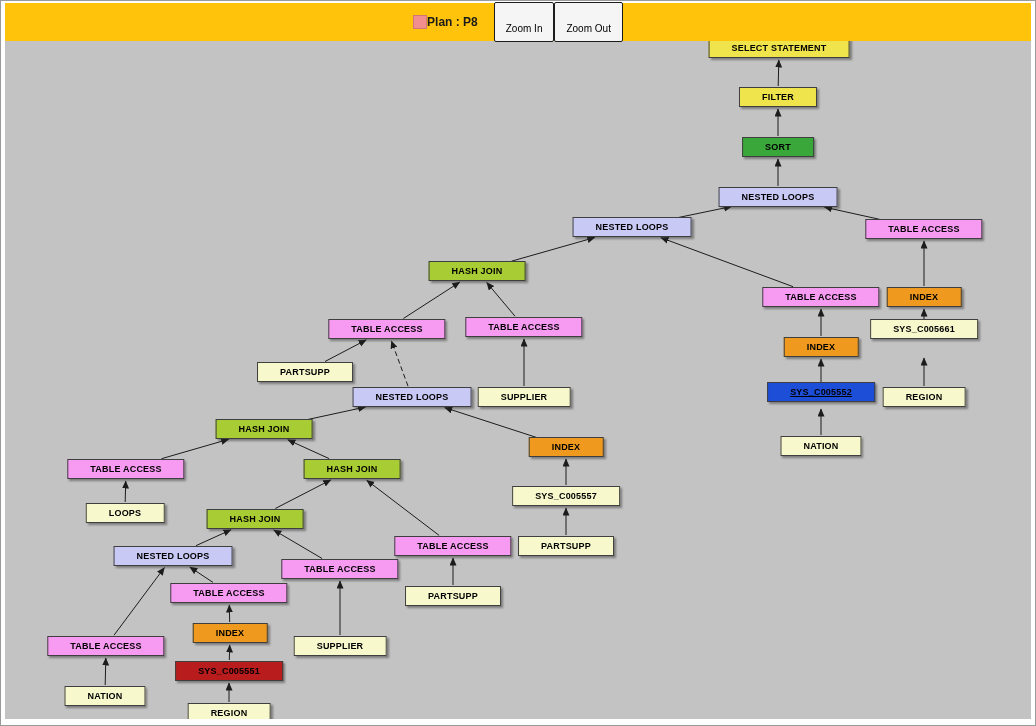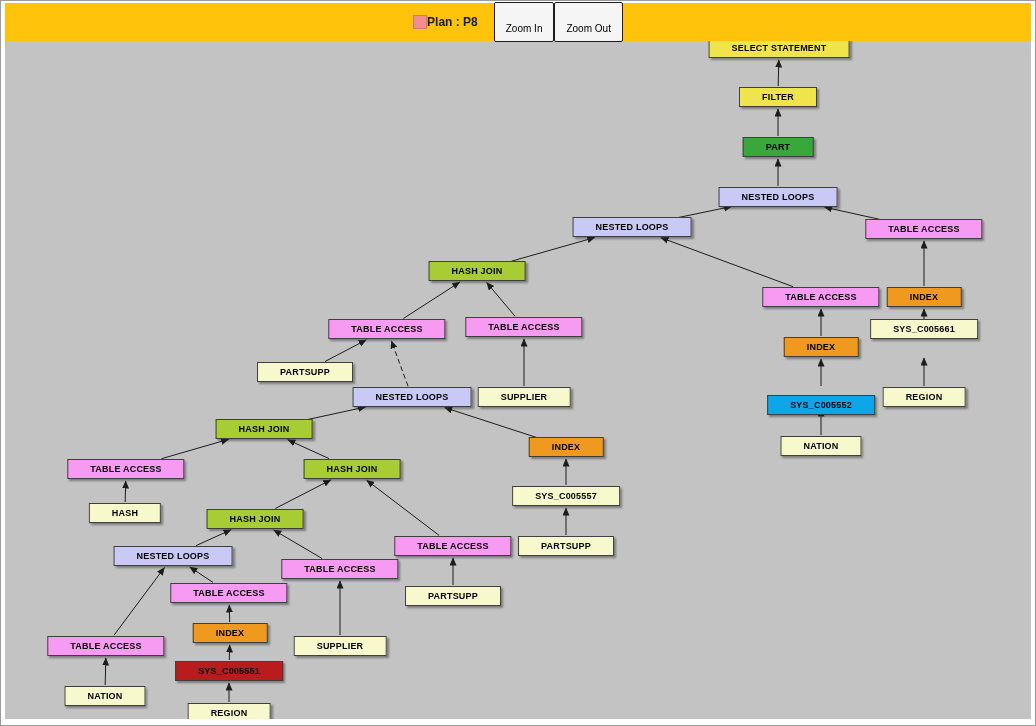--- a/index.html
+++ b/index.html
@@ -80,43 +80,43 @@
         <line x1="208.0" y1="553.4" x2="184.8" y2="538.1" stroke="#1c1c1c" stroke-width="1" marker-end="url(#arrowhead)"></line>
         <line x1="109.0" y1="606.2" x2="159.4" y2="538.6" stroke="#1c1c1c" stroke-width="1" marker-end="url(#arrowhead)"></line>
         <line x1="224.7" y1="593.0" x2="224.3" y2="576.0" stroke="#1c1c1c" stroke-width="1" marker-end="url(#arrowhead)"></line>
         <line x1="224.3" y1="631.0" x2="224.7" y2="616.0" stroke="#1c1c1c" stroke-width="1" marker-end="url(#arrowhead)"></line>
         <line x1="224.0" y1="673.0" x2="224.0" y2="654.0" stroke="#1c1c1c" stroke-width="1" marker-end="url(#arrowhead)"></line>
         <line x1="100.2" y1="656.0" x2="100.8" y2="629.0" stroke="#1c1c1c" stroke-width="1" marker-end="url(#arrowhead)"></line>
       </svg>
     <div class="layer">
         <div class="node" style="left: 774px; top: 19px; background: rgb(239, 228, 76);">SELECT STATEMENT</div>
         <div class="node" style="left: 773px; top: 68px; background: rgb(239, 228, 76);">FILTER</div>
-        <div class="node" style="left: 773px; top: 118px; background: rgb(58, 167, 58);">PART</div>
+        <div class="node" style="left: 773px; top: 118px; background: rgb(58, 167, 58);">SORT</div>
         <div class="node" style="left: 773px; top: 168px; background: rgb(201, 201, 245);">NESTED LOOPS</div>
         <div class="node" style="left: 627px; top: 198px; background: rgb(201, 201, 245);">NESTED LOOPS</div>
         <div class="node" style="left: 919px; top: 200px; background: rgb(247, 155, 242);">TABLE ACCESS</div>
         <div class="node" style="left: 472px; top: 242px; background: rgb(168, 204, 51);">HASH JOIN</div>
         <div class="node" style="left: 816px; top: 268px; background: rgb(247, 155, 242);">TABLE ACCESS</div>
         <div class="node" style="left: 919px; top: 268px; background: rgb(239, 154, 30);">INDEX</div>
         <div class="node" style="left: 382px; top: 300px; background: rgb(247, 155, 242);">TABLE ACCESS</div>
         <div class="node" style="left: 519px; top: 298px; background: rgb(247, 155, 242);">TABLE ACCESS</div>
         <div class="node" style="left: 816px; top: 318px; background: rgb(239, 154, 30);">INDEX</div>
         <div class="node" style="left: 919px; top: 300px; background: rgb(248, 248, 205);">SYS_C005661</div>
         <div class="node" style="left: 300px; top: 343px; background: rgb(248, 248, 205);">PARTSUPP</div>
         <div class="node" style="left: 407px; top: 368px; background: rgb(201, 201, 245);">NESTED LOOPS</div>
         <div class="node" style="left: 519px; top: 368px; background: rgb(248, 248, 205);">SUPPLIER</div>
-        <div class="node" style="left: 816px; top: 376px; background: #0ea5e9;">SYS_C005552</div>
+        <div class="node" style="left: 816px; top: 363px; background: #1d4ed8; text-decoration: underline;">SYS_C005552</div>
         <div class="node" style="left: 919px; top: 368px; background: rgb(248, 248, 205);">REGION</div>
         <div class="node" style="left: 259px; top: 400px; background: rgb(168, 204, 51);">HASH JOIN</div>
         <div class="node" style="left: 561px; top: 418px; background: rgb(239, 154, 30);">INDEX</div>
         <div class="node" style="left: 816px; top: 417px; background: rgb(248, 248, 205);">NATION</div>
         <div class="node" style="left: 121px; top: 440px; background: rgb(247, 155, 242);">TABLE ACCESS</div>
         <div class="node" style="left: 347px; top: 440px; background: rgb(168, 204, 51);">HASH JOIN</div>
         <div class="node" style="left: 561px; top: 467px; background: rgb(248, 248, 205);">SYS_C005557</div>
-        <div class="node" style="left: 120px; top: 484px; background: rgb(248, 248, 205);">HASH</div>
+        <div class="node" style="left: 120px; top: 484px; background: rgb(248, 248, 205);">LOOPS</div>
         <div class="node" style="left: 250px; top: 490px; background: rgb(168, 204, 51);">HASH JOIN</div>
         <div class="node" style="left: 448px; top: 517px; background: rgb(247, 155, 242);">TABLE ACCESS</div>
         <div class="node" style="left: 561px; top: 517px; background: rgb(248, 248, 205);">PARTSUPP</div>
         <div class="node" style="left: 168px; top: 527px; background: rgb(201, 201, 245);">NESTED LOOPS</div>
         <div class="node" style="left: 335px; top: 540px; background: rgb(247, 155, 242);">TABLE ACCESS</div>
         <div class="node" style="left: 224px; top: 564px; background: rgb(247, 155, 242);">TABLE ACCESS</div>
         <div class="node" style="left: 448px; top: 567px; background: rgb(248, 248, 205);">PARTSUPP</div>
         <div class="node" style="left: 225px; top: 604px; background: rgb(239, 154, 30);">INDEX</div>
         <div class="node" style="left: 335px; top: 617px; background: rgb(248, 248, 205);">SUPPLIER</div>
         <div class="node" style="left: 101px; top: 617px; background: rgb(247, 155, 242);">TABLE ACCESS</div>

